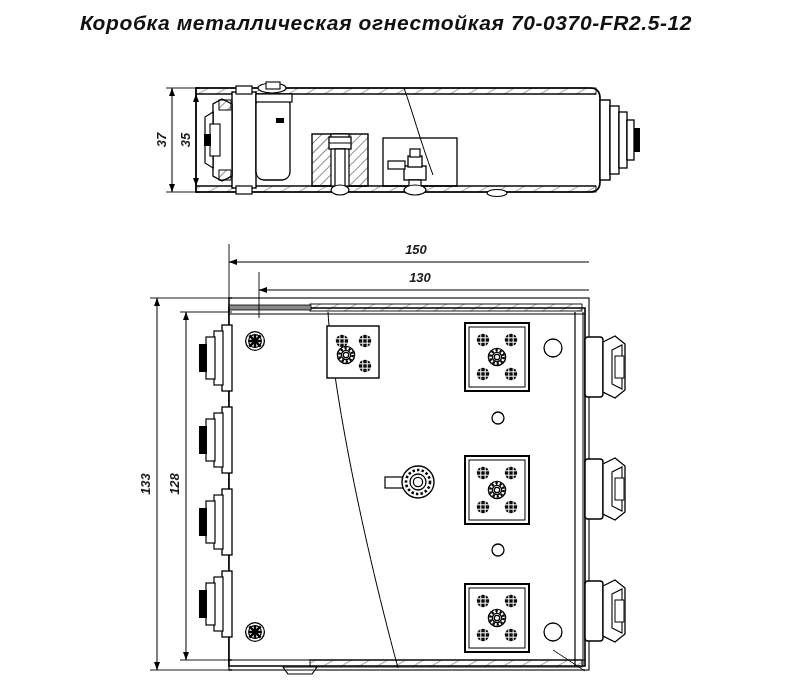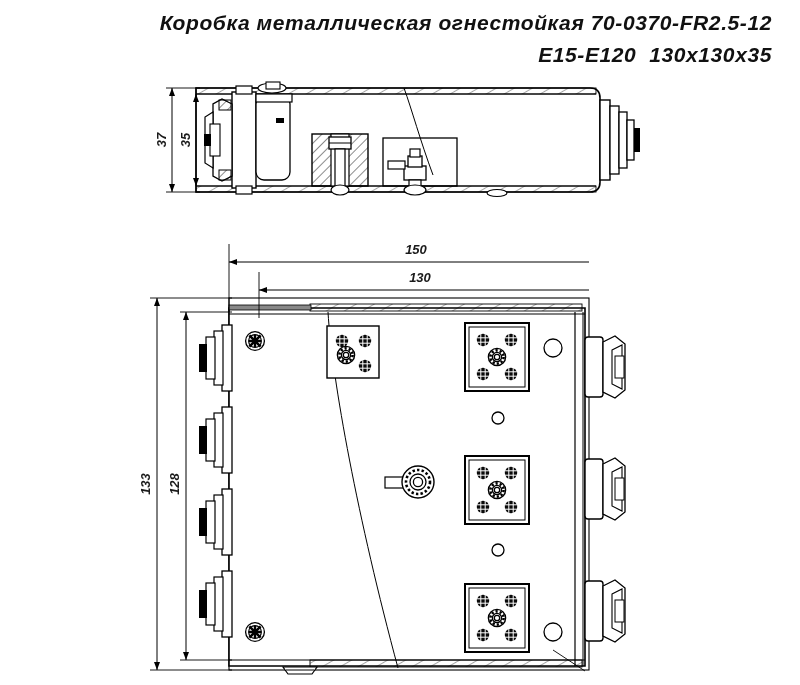--- a/index.html
+++ b/index.html
@@ -1,37 +1,36 @@
 <!DOCTYPE html>
 <html><head>
 <meta charset="utf-8">
 <title>Technical Drawing</title>
 <style>
   html,body{margin:0;padding:0;background:#ffffff;}
   body{width:800px;height:685px;position:relative;overflow:hidden;
        font-family:"DejaVu Sans",sans-serif;}
   #drawing-root{position:absolute;inset:0;}
-  .title-block{position:absolute;left:0;top:0;width:772px;text-align:right;}
+  .title-block{position:absolute;left:0;top:0;width:772px;text-align:center;}
   .title-line{font-family:"Liberation Sans",sans-serif;
       font-style:italic;font-weight:600;font-size:21px;color:#111;
       letter-spacing:.6px;line-height:30px;white-space:pre;}
   .title-line.l1{margin-top:8px;}
   .title-line.l2{margin-top:2px;}
   svg{position:absolute;left:0;top:0;}
   .dimtext{font-family:"Liberation Sans",sans-serif;font-style:italic;
       font-size:13px;fill:#1a1a1a;font-weight:600;}
 </style>
 </head>
 <body>
 
 <div id="drawing-root">
 
   <div class="title-block">
     <div class="title-line l1">Коробка металлическая огнестойкая 70-0370-FR2.5-12</div>
-    <div class="title-line l2">E15-E120  130x130x35</div>
   </div>
 
   <svg width="800" height="685" viewBox="0 0 800 685">
     <defs>
       <marker id="ar" markerWidth="9" markerHeight="9" refX="8" refY="3" orient="auto" markerUnits="strokeWidth">
         <path d="M0,0 L8,3 L0,6 z" fill="#000"></path>
       </marker>
       <marker id="arS" markerWidth="9" markerHeight="9" refX="0" refY="3" orient="auto" markerUnits="strokeWidth">
         <path d="M8,0 L0,3 L8,6 z" fill="#000"></path>
       </marker>

